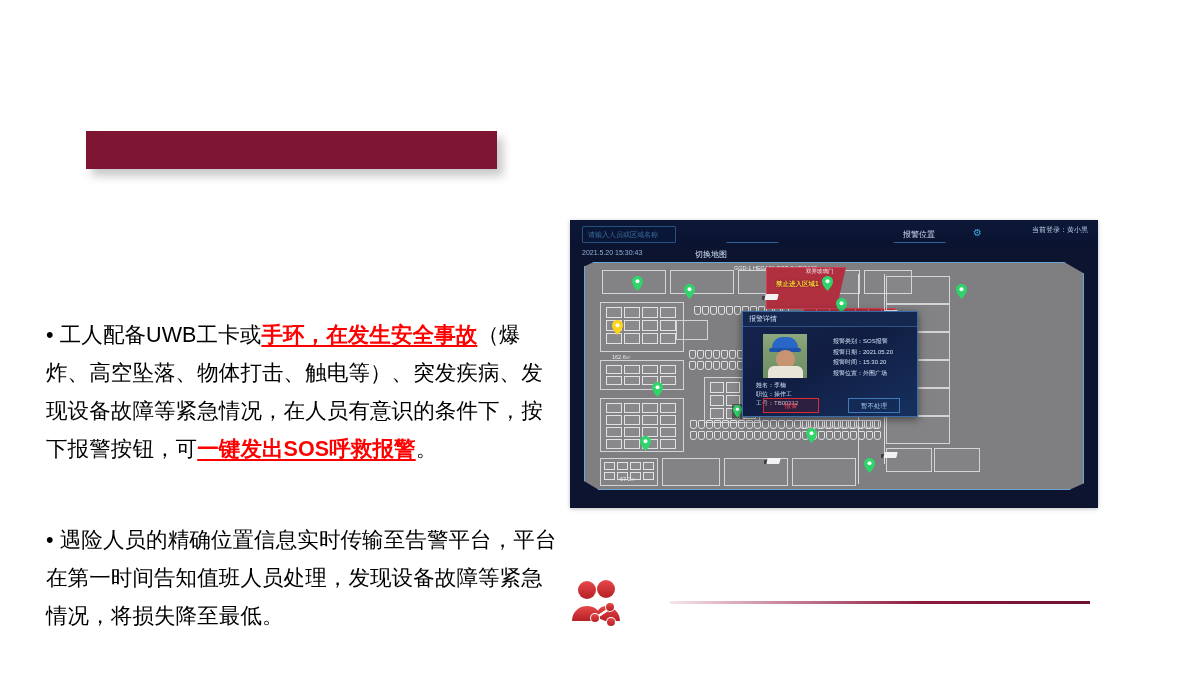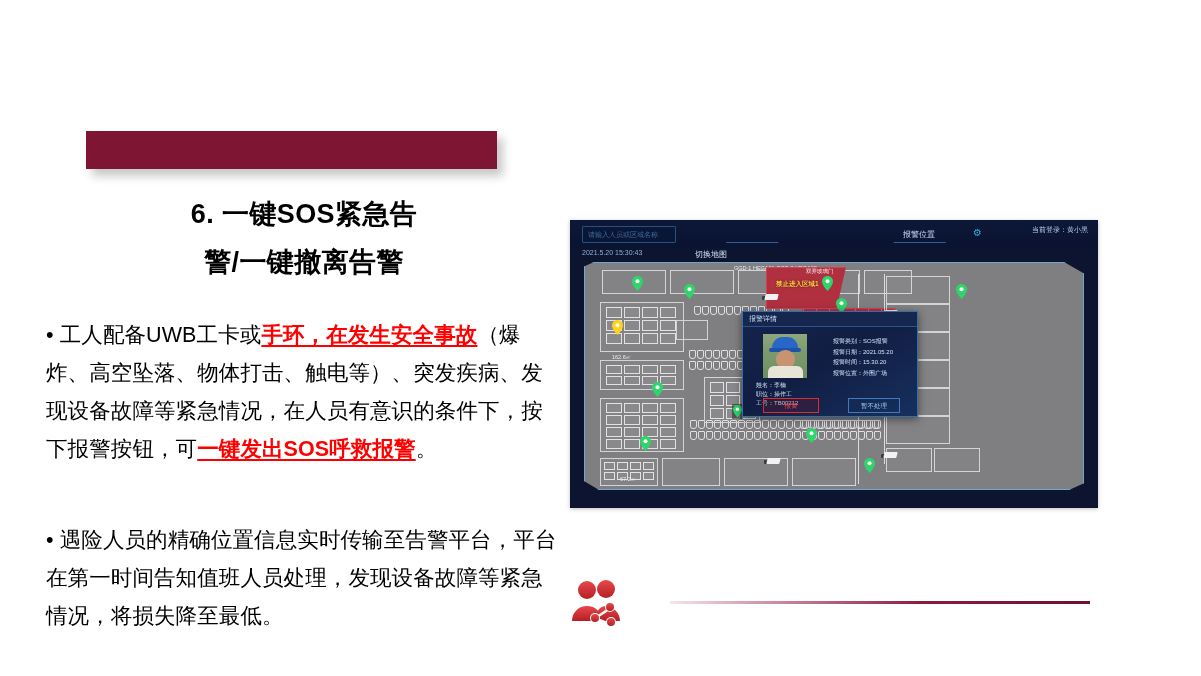--- a/index.html
+++ b/index.html
@@ -346,24 +346,20 @@
     background: rgba(20,45,90,0.4);
   }
 </style>
 </head>
 <body>
 
 <div id="slide">
 
   <div class="banner-bar"></div>
 
-  <div class="title-block">
-    <span class="title-line">6. 一键SOS紧急告</span>
-    <span class="title-line">警/一键撤离告警</span>
-  </div>
 
   <div class="para p1"><span>• 工人配备UWB工卡或</span><span class="hl">手环，在发生安全事故</span><span>（爆炸、高空坠落、物体打击、触电等）、突发疾病、发现设备故障等紧急情况，在人员有意识的条件下，按下报警按钮，可</span><span class="hl">一键发出SOS呼救报警</span><span>。</span></div>
 
   <div class="para p2">• 遇险人员的精确位置信息实时传输至告警平台，平台在第一时间告知值班人员处理，发现设备故障等紧急情况，将损失降至最低。</div>
 
   <div class="people-icon">
     <svg viewBox="0 0 62 52" width="62" height="52" aria-hidden="true">
       <defs>
         <linearGradient id="rg" x1="0" y1="0" x2="0" y2="1">
           <stop offset="0%" stop-color="#e8474a"></stop>

